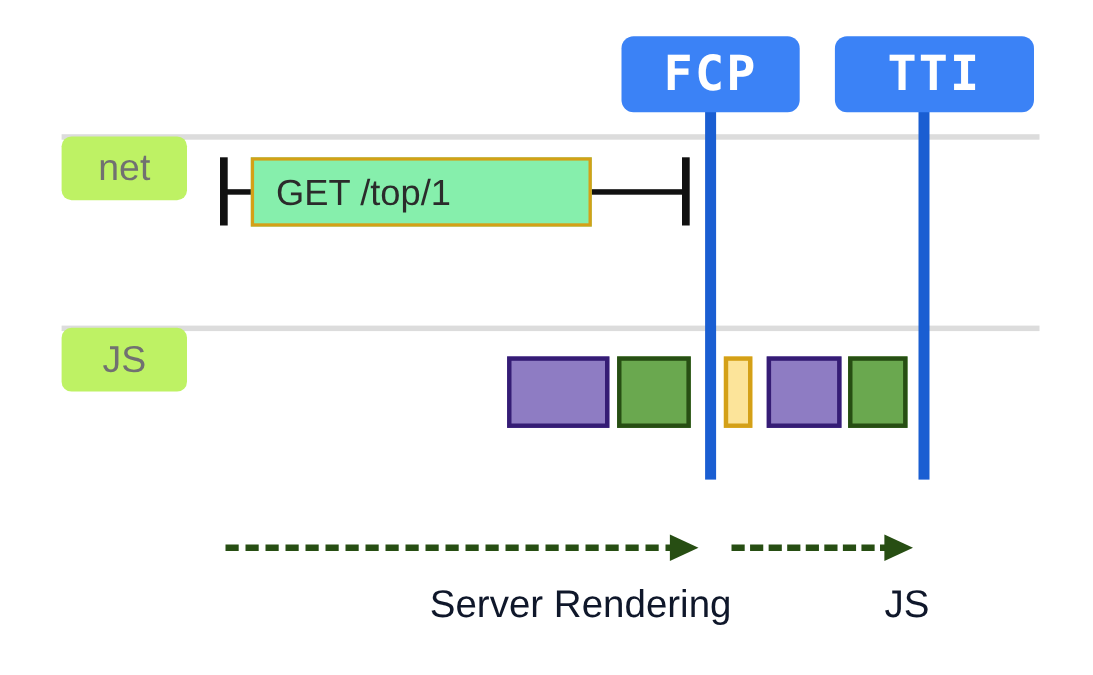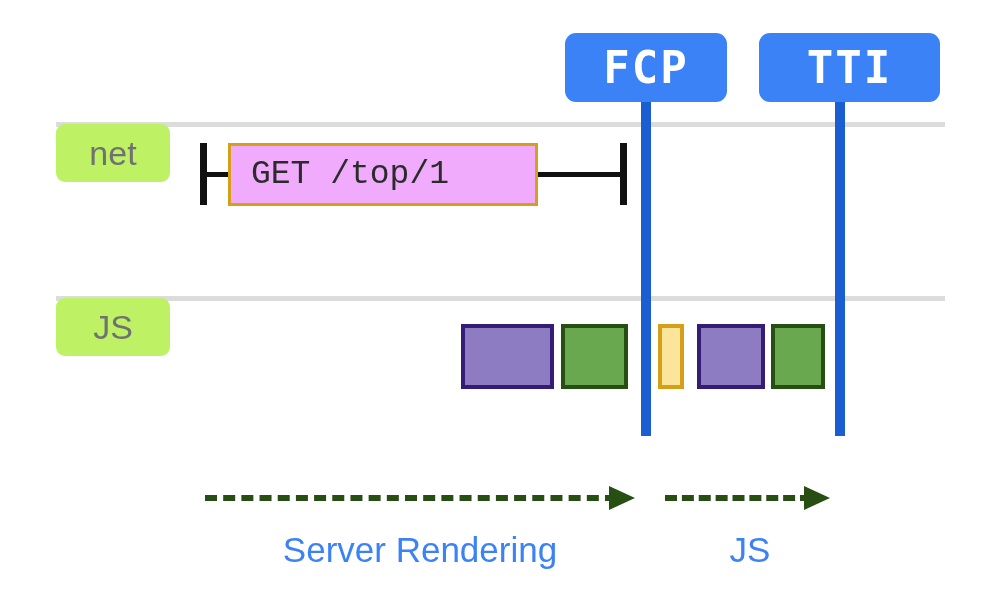--- a/index.html
+++ b/index.html
@@ -86,29 +86,28 @@
     position: absolute;
     background: #111111;
     width: 7px;
     height: 62px;
     top: 143px;
   }
   .req-box {
     position: absolute;
     left: 228px; top: 143px;
     width: 310px; height: 63px;
-    background: #f0abfc;
+    background: #86efac;
     border: 3px solid #d4a017;
     box-sizing: border-box;
     display: flex;
     align-items: center;
     color: #2b2b2b;
     font-size: 33px;
     padding-left: 20px;
-    font-family: Liberation Mono, monospace;
   }
 
   
   .task {
     position: absolute;
     top: 324px;
     height: 65px;
     box-sizing: border-box;
   }
   .task.purple { background: #8e7cc3; border: 4px solid #351c75; }
@@ -128,23 +127,23 @@
     width: 0; height: 0;
     border-top: 12px solid transparent;
     border-bottom: 12px solid transparent;
     border-left: 26px solid #274e13;
   }
   .arrow-sr  { left: 205px; top: 486px; width: 430px; }
   .arrow-js  { left: 665px; top: 486px; width: 165px; }
 
   .phase-label {
     position: absolute;
-    color: #3b82f6;
+    color: #0f172a;
     font-size: 35px;
-    text-align: center;
+    text-align: right;
   }
   .phase-sr { left: 175px; top: 530px; width: 490px; }
   .phase-js { left: 655px; top: 530px; width: 190px; }
 </style>
 </head>
 <body>
 
 <div id="stage">
 
   <div class="track-rule rule-net"></div>

